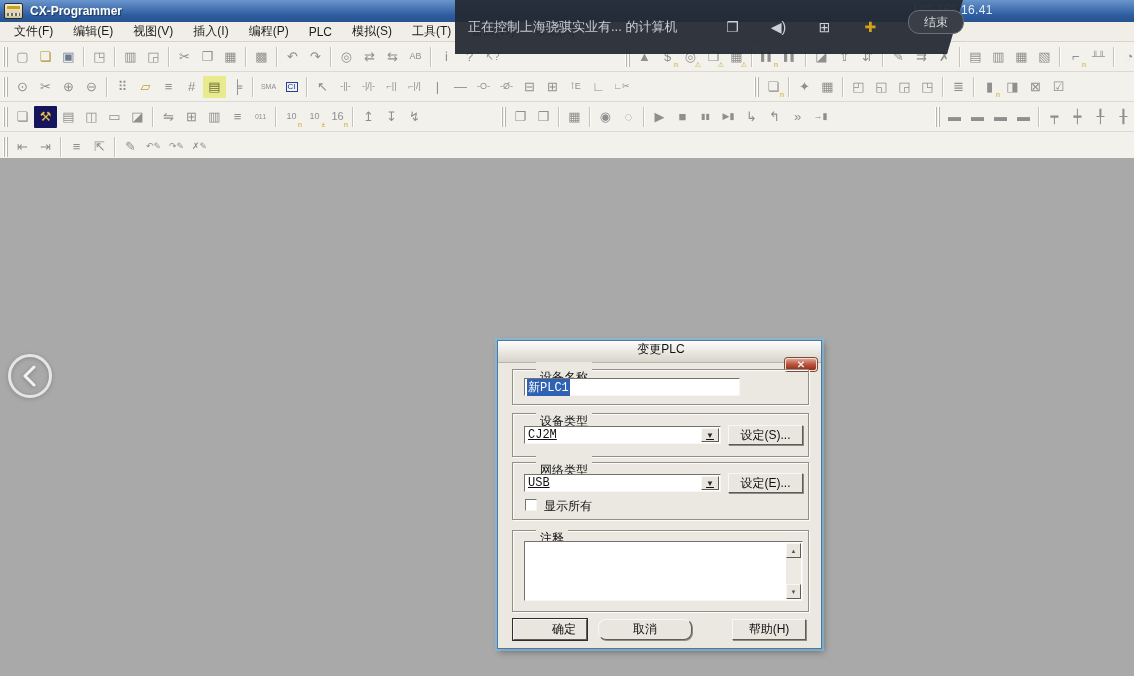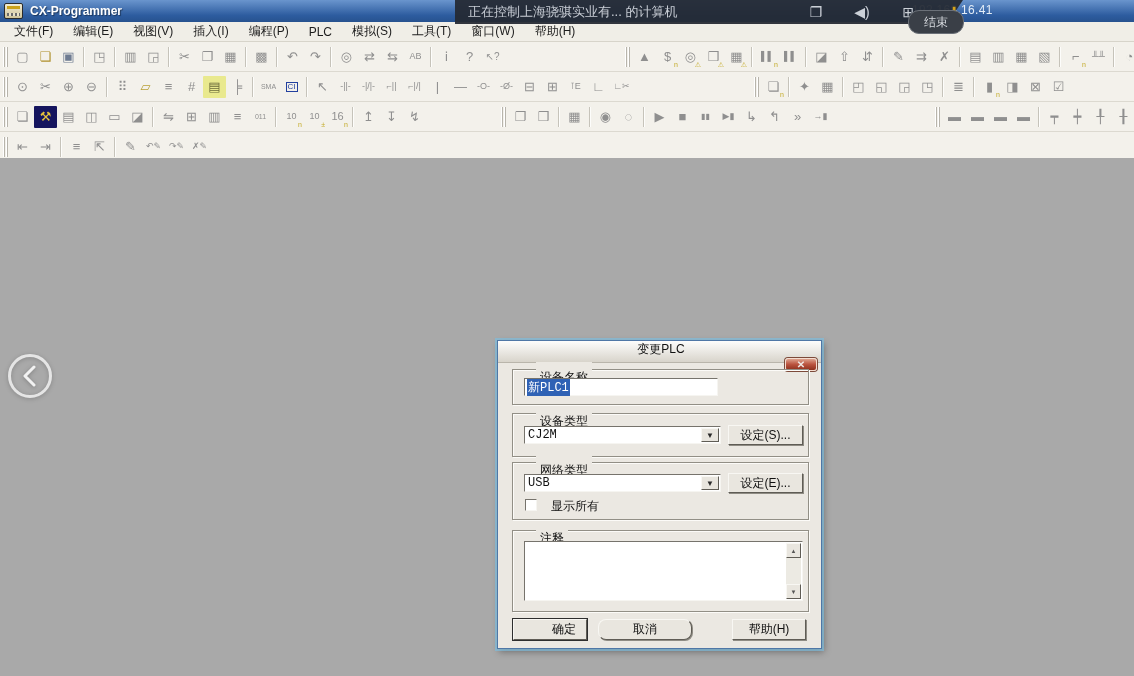--- a/index.html
+++ b/index.html
@@ -25,22 +25,22 @@
     background:repeating-linear-gradient(90deg,#ffffff 0 1px,#b7b4ab 1px 2px,rgba(0,0,0,0) 2px 3px);}
   .tb-sep{width:1px;height:20px;background:#c6c3ba;border-right:1px solid #fdfdfb;margin:0 3px;flex:none;}
   .tb-btn{width:23px;height:22px;display:flex;align-items:center;justify-content:center;position:relative;
     color:#8f8f8f;font-size:13px;line-height:1;flex:none;border-radius:2px;}
   .tb-btn .glyph{pointer-events:none;white-space:nowrap;}
   .tb-badge{position:absolute;right:1px;bottom:0;font-size:7px;line-height:1;color:#c4ab2a;}
   .tb-bd .glyph{border:1px solid currentColor;padding:0 1px;}
   
   .workspace{position:absolute;left:0;top:158px;width:100%;bottom:0;background:#a9a9a9;}
   
-  .overlay{position:absolute;left:455px;top:0;width:508px;height:24px;background:rgba(36,41,51,.94);
-    z-index:40;display:flex;align-items:center;clip-path:polygon(0 0,100% 0,calc(100% - 16px) 100%,0 100%);justify-content:space-between;}
+  .overlay{position:absolute;left:455px;top:0;width:508px;height:54px;background:rgba(36,41,51,.94);
+    z-index:40;display:flex;align-items:center;clip-path:polygon(0 0,100% 0,calc(100% - 16px) 100%,0 100%);}
   .overlay-text{color:#c8cdd5;font-size:13px;margin-left:13px;white-space:nowrap;}
   .overlay-icons{display:flex;align-items:center;gap:28px;margin-left:46px;}
   .ov-icon{width:18px;height:18px;display:flex;align-items:center;justify-content:center;color:#ccd1d8;font-size:14px;}
   .end-btn{position:absolute;left:908px;top:10px;width:54px;height:22px;background:#3a3f47;border:1px solid #6b7078;
     border-radius:11px;color:#d6d9de;font-size:12px;display:flex;align-items:center;justify-content:center;z-index:45;}
   
   .back-btn{position:absolute;left:8px;top:354px;width:44px;height:44px;border:3px solid rgba(242,242,242,.85);
     border-radius:50%;box-sizing:border-box;display:flex;align-items:center;justify-content:center;z-index:30;
     filter:drop-shadow(0 1px 2px rgba(0,0,0,.25));}
   
@@ -50,23 +50,23 @@
   .dlg-title{height:21px;background:linear-gradient(#fdfdfc,#d8d4cb);display:flex;align-items:center;
     padding:0 4px;border-bottom:1px solid #b9b5ab;flex-direction:column;}
   .dlg-title-text{font-size:12px;margin-left:3px;}
   .dlg-close{margin-left:auto;width:30px;height:15px;border-radius:3px;border:1px solid #f4ddd0;
     background:linear-gradient(#dda28d,#bb5540 48%,#8e301c);color:#efe9e6;font-size:10px;font-weight:bold;
     display:flex;align-items:center;justify-content:center;box-shadow:0 0 0 1px #7c4a3a;}
   .grp{position:absolute;border:1px solid #928f86;box-shadow:inset 1px 1px 0 #fcfbf8,1px 1px 0 #fcfbf8;}
   .grp-label{position:absolute;top:-8px;left:23px;background:#ebe8e2;padding:8px 4px;line-height:14px;}
   .sunken{background:#fff;border:1px solid;border-color:#76736c #f6f5f1 #f6f5f1 #76736c;box-sizing:border-box;}
   .mono{font-family:"Liberation Mono",monospace;font-size:12px;}
-  .name-input{position:absolute;left:26px;top:37px;width:194px;height:18px;display:flex;align-items:center;padding-left:2px;}
+  .name-input{position:absolute;left:26px;top:37px;width:216px;height:18px;display:flex;align-items:center;padding-left:2px;}
   .sel-text{background:#2f62b5;color:#fff;padding:0 1px;}
-  .combo{position:absolute;height:18px;display:flex;}
+  .combo{position:absolute;height:18px;display:flex;text-decoration:underline;}
   .combo-val{flex:1;display:flex;align-items:center;padding-left:3px;overflow:hidden;}
   .combo-btn{width:16px;margin:1px;background:#e8e5de;border:1px solid;border-color:#f8f7f3 #5f5c55 #5f5c55 #f8f7f3;
     display:flex;align-items:center;justify-content:center;font-size:8px;color:#2a2a2a;flex:none;}
   .w-btn{background:#e9e6df;border:1px solid;border-color:#f8f7f3 #5f5c55 #5f5c55 #f8f7f3;
     box-shadow:1px 1px 0 #8f8c84;display:flex;align-items:center;justify-content:center;font-size:12px;color:#111;
     position:absolute;box-sizing:border-box;}
   .w-btn.default{box-shadow:0 0 0 1px #2e2e2e;padding-left:28px;}
   .checkbox{position:absolute;width:12px;height:12px;}
   .chk-label{position:absolute;font-size:12px;}
   .comment-box{position:absolute;left:26px;top:200px;width:279px;height:60px;}
@@ -586,21 +586,21 @@
 
     <div class="grp" style="left:14px;top:121px;width:295px;height:56px;">
       <span class="grp-label">网络类型</span>
     </div>
     <div class="sunken combo" style="left:26px;top:133px;width:197px;">
       <span class="combo-val mono">USB</span>
       <span class="combo-btn">▼</span>
     </div>
     <div class="w-btn" style="left:230px;top:132px;width:75px;height:20px;">设定(E)...</div>
     <div class="sunken checkbox" style="left:27px;top:158px;"></div>
-    <span class="chk-label" style="left:46px;top:157px;margin-left:7px;">显示所有</span>
+    <span class="chk-label" style="left:46px;top:157px;">显示所有</span>
 
     <div class="grp" style="left:14px;top:189px;width:295px;height:80px;">
       <span class="grp-label">注释</span>
     </div>
     <div class="sunken comment-box">
       <span class="mono"></span>
       <div class="scrollbar">
         <div class="scroll-btn">▲</div>
         <div class="scroll-btn">▼</div>
       </div>

